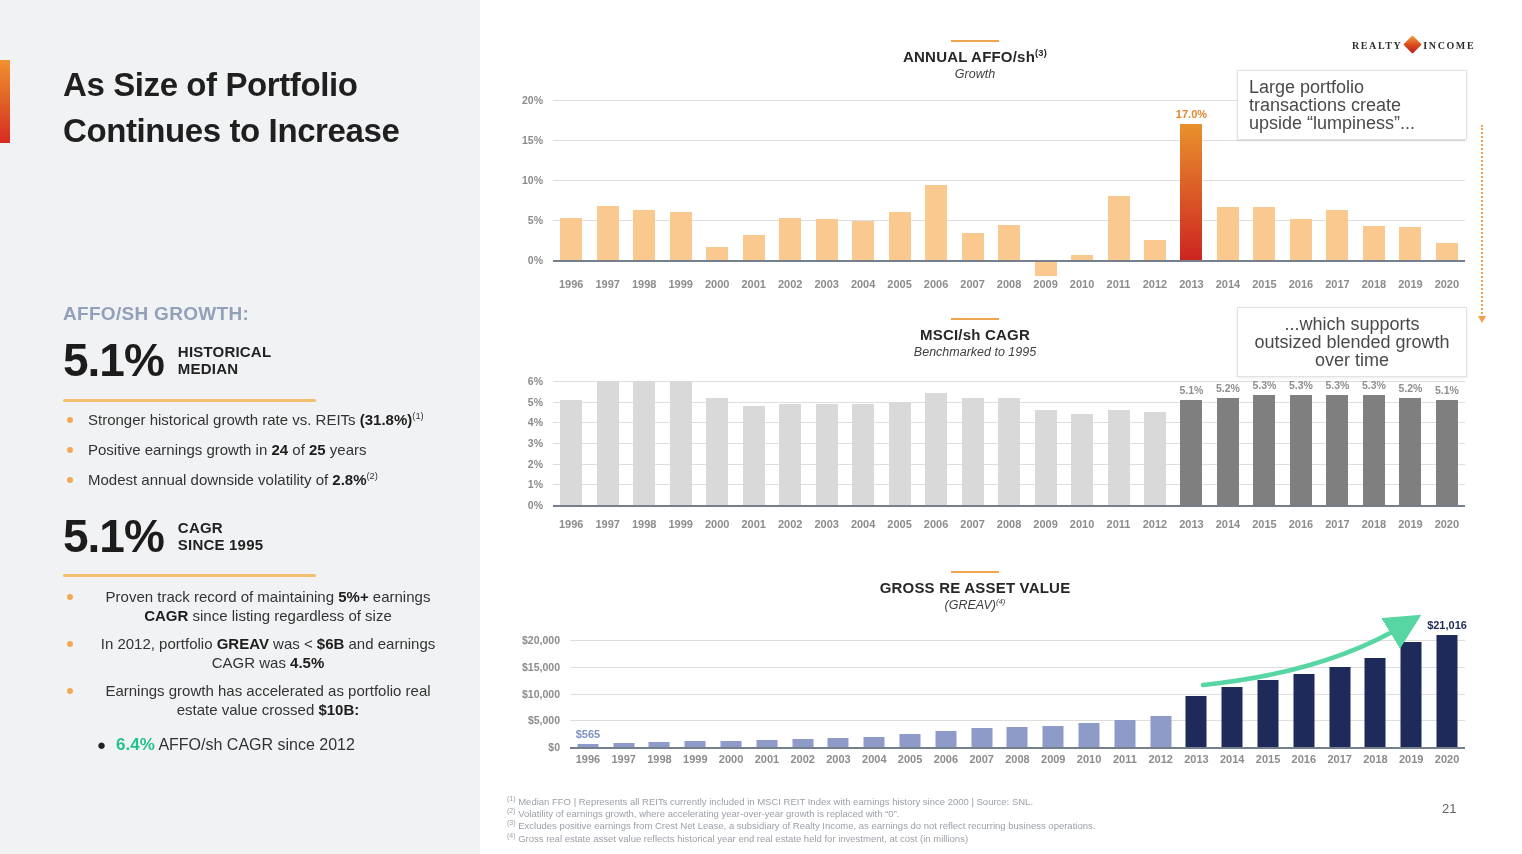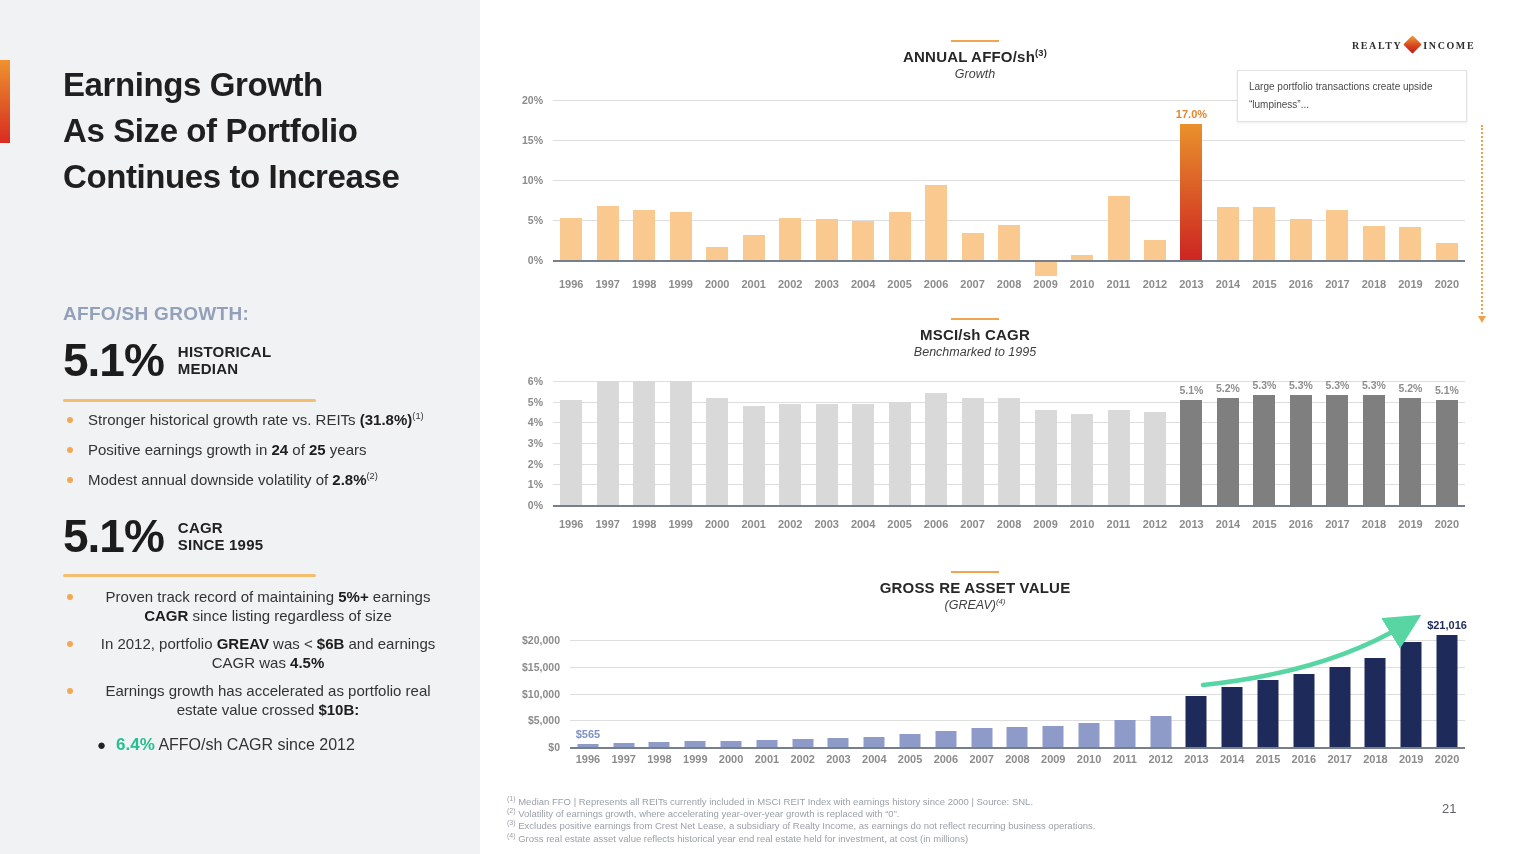--- a/index.html
+++ b/index.html
@@ -48,40 +48,39 @@
   .xrow{position:absolute;display:flex;}
   .xtick{flex:1;text-align:center;font-size:11px;color:#8c8c8c;font-weight:600;}
   .bar-label{position:absolute;left:50%;transform:translateX(-50%);white-space:nowrap;z-index:3;}
   .hl-label{font-size:11px;font-weight:800;color:#e0872f;}
   .dark-label{font-size:10.5px;font-weight:600;color:#8f8f8f;}
   .first-label{font-size:11px;font-weight:700;color:#8091c4;}
   .last-label{font-size:11px;font-weight:800;color:#1e2a5a;}
 
   
   .callout{position:absolute;left:1237px;width:230px;background:#fff;border:1px solid #e2e2e2;
-           box-shadow:0 1px 3px rgba(0,0,0,0.08);padding:7px 11px;font-size:10px;line-height:18px;color:#4a4a4a;box-sizing:border-box;}
+           box-shadow:0 1px 3px rgba(0,0,0,0.08);padding:7px 11px;font-size:18px;line-height:18px;color:#4a4a4a;box-sizing:border-box;}
   .callout.c2{text-align:center;}
   .dotted-arrow{position:absolute;left:1481px;top:125px;height:193px;width:0;border-left:2px dotted #f0a04a;}
   .dotted-arrow:after{content:"";position:absolute;left:-5px;bottom:-9px;border:4px solid transparent;border-top:7px solid #f0a04a;}
 
   
   .footnotes{position:absolute;left:507px;top:796px;width:950px;font-size:9.5px;line-height:12.2px;color:#9ba1a8;}
   .footnotes sup{font-size:7px;}
   .page-number{position:absolute;left:1442px;top:801px;font-size:13px;color:#5f6368;}
   .trend-arrow{position:absolute;left:1150px;top:600px;pointer-events:none;z-index:4;}
 </style>
 </head>
 <body>
 
 <div class="slide">
 
   <div class="left-panel">
     <div class="accent-bar"></div>
     <div class="slide-title">
-      <div>Earnings Growth</div>
       <div>As Size of Portfolio</div>
       <div>Continues to Increase</div>
     </div>
     <div class="section-label">AFFO/SH GROWTH:</div>
 
     <div class="stat" style="top:336px;">
       <div class="stat-value">5.1%</div>
       <div class="stat-label">
         <div>HISTORICAL</div>
         <div>MEDIAN</div>
@@ -510,20 +509,21 @@
     <defs>
       <marker id="ah" markerWidth="8" markerHeight="8" refX="4" refY="4" orient="auto">
         <path d="M0,0 L8,4 L0,8 z" fill="#57d6a3"></path>
       </marker>
     </defs>
     <path d="M53,85 C140,76 205,55 256,24" fill="none" stroke="#57d6a3" stroke-width="4.5" stroke-linecap="round" marker-end="url(#ah)"></path>
   </svg>
 
   <div class="callout" style="top:70px;">Large portfolio transactions create upside “lumpiness”...</div>
   <div class="dotted-arrow"></div>
+  <div class="callout c2" style="top:307px;">...which supports outsized blended growth over time</div>
 
   <div class="footnotes" id="footnotes">
       <div><sup>(1)</sup> Median FFO | Represents all REITs currently included in MSCI REIT Index with earnings history since 2000 | Source: SNL.</div>
       <div><sup>(2)</sup> Volatility of earnings growth, where accelerating year-over-year growth is replaced with “0”.</div>
       <div><sup>(3)</sup> Excludes positive earnings from Crest Net Lease, a subsidiary of Realty Income, as earnings do not reflect recurring business operations.</div>
       <div><sup>(4)</sup> Gross real estate asset value reflects historical year end real estate held for investment, at cost (in millions)</div>
     </div>
   <div class="page-number">21</div>
 
 </div>

